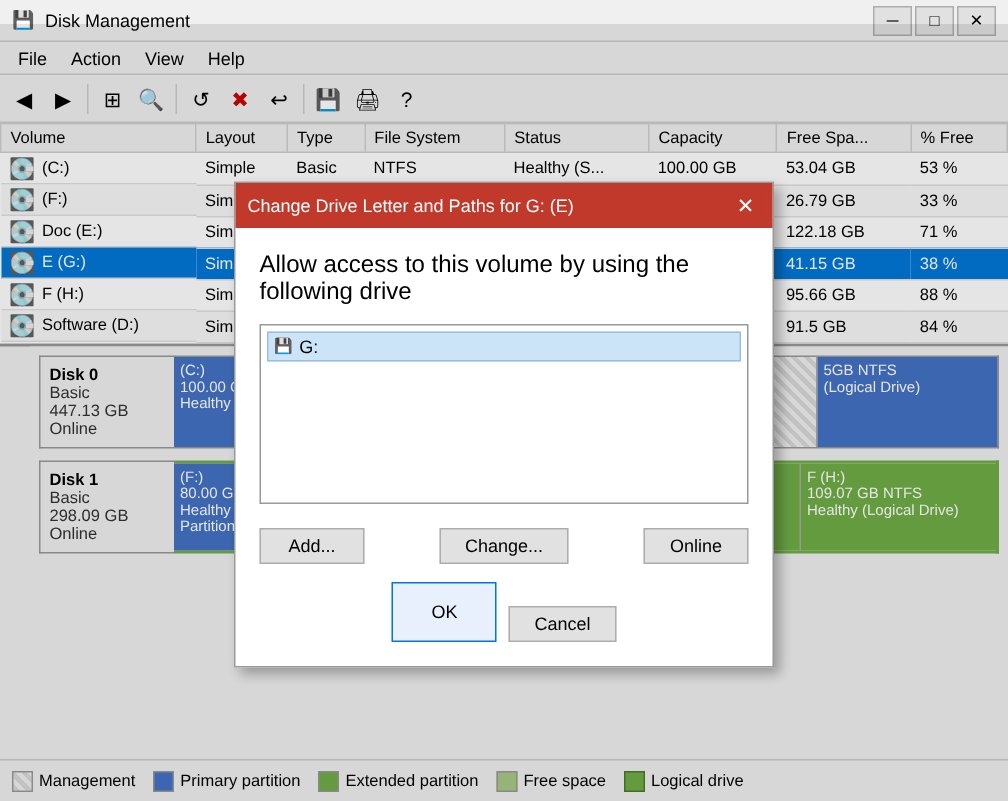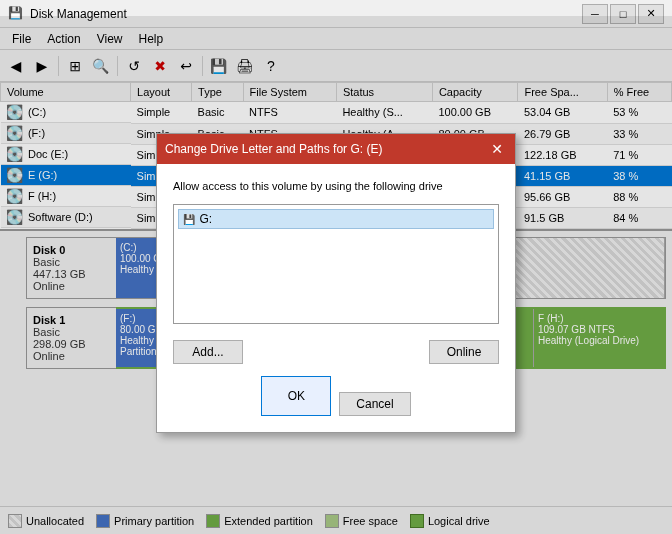--- a/index.html
+++ b/index.html
@@ -45,21 +45,21 @@
     .legend-item { display: flex; align-items: center; gap: 4px; }
     .legend-box { width: 14px; height: 14px; border: 1px solid #999; flex-shrink: 0; }
     
     
     .overlay { position: fixed; top: 16px; left: 0; width: 672px; height: 534px; background: rgba(0,0,0,0.1); display: flex; align-items: center; justify-content: center; z-index: 100; }
     .dialog { background: white; border: 1px solid #999; box-shadow: 4px 4px 8px rgba(0,0,0,0.3); width: 360px; }
     .dialog-title-bar { background: #c0392b; display: flex; align-items: center; justify-content: space-between; padding: 6px 8px; height: 30px; }
     .dialog-title-text { color: white; font-size: 12px; font-weight: 500; }
     .dialog-close-btn { width: 20px; height: 18px; background: #c0392b; border: none; color: white; cursor: pointer; font-size: 14px; display: flex; align-items: center; justify-content: center; }
     .dialog-body { padding: 16px; }
-    .dialog-description { font-size: 11px; margin-bottom: 12px; }
+    .dialog-description { font-size: 16px; margin-bottom: 12px; }
     .dialog-list { border: 1px solid #999; height: 120px; padding: 4px; margin-bottom: 16px; overflow-y: auto; background: white; }
     .dialog-list-item { display: flex; align-items: center; gap: 4px; padding: 2px 4px; font-size: 12px; background: #cce4f7; border: 1px solid #99c0e0; }
     .dialog-list-icon { font-size: 10px; }
     .dialog-buttons-row { display: flex; justify-content: space-between; margin-bottom: 12px; }
     .dialog-btn { padding: 4px 16px; border: 1px solid #adadad; background: #e1e1e1; cursor: pointer; font-size: 12px; min-width: 70px; }
     .dialog-ok-row { display: flex; justify-content: center; gap: 8px; }
     .dialog-btn-ok { padding: 4px 24px; border: 1px solid #0078d7; background: #e8f0fe; cursor: pointer; font-size: 12px; min-width: 70px; }
     .dialog-btn-cancel { padding: 4px 16px; border: 1px solid #adadad; background: #e1e1e1; cursor: pointer; font-size: 12px; min-width: 70px; margin-top: 16px; }
 
     
@@ -214,20 +214,24 @@
         <div class="disk-info-size">447.13 GB</div>
         <div class="disk-info-status">Online</div>
       </div>
       <div class="disk0-partitions">
         <div class="disk0-c">
           <div>(C:)</div>
           <div>100.00 GB NTFS</div>
           <div>Healthy (Syst</div>
         </div>
         <div class="disk0-free" style="min-width:60px;"></div>
+        <div class="disk0-right">
+          <div>5GB NTFS</div>
+          <div>(Logical Drive)</div>
+        </div>
       </div>
     </div>
 
     <div class="disk-row-container">
       <div class="disk-label">
         <div class="disk-info-name">Disk 1</div>
         <div class="disk-info-type">Basic</div>
         <div class="disk-info-size">298.09 GB</div>
         <div class="disk-info-status">Online</div>
       </div>
@@ -248,21 +252,21 @@
           <div>Healthy (Logical Drive)</div>
         </div>
       </div>
     </div>
 
   </div>
 
   <div class="legend">
     <div class="legend-item">
       <div class="legend-box" style="background: repeating-linear-gradient(45deg, #d8d8d8, #d8d8d8 3px, #f0f0f0 3px, #f0f0f0 6px);"></div>
-      <span>Unallocated</span>
+      <span>Management</span>
     </div>
     <div class="legend-item">
       <div class="legend-box" style="background:#4472c4;"></div>
       <span>Primary partition</span>
     </div>
     <div class="legend-item">
       <div class="legend-box" style="background:#70ad47;"></div>
       <span>Extended partition</span>
     </div>
     <div class="legend-item">
@@ -285,20 +289,21 @@
     <div class="dialog-body">
       <p class="dialog-description">Allow access to this volume by using the following drive</p>
       <div class="dialog-list">
         <div class="dialog-list-item">
           <span class="dialog-list-icon">💾</span>
           <span>G:</span>
         </div>
       </div>
       <div class="dialog-buttons-row">
         <button class="dialog-btn">Add...</button>
+        <button class="dialog-btn">Change...</button>
         <button class="dialog-btn">Online</button>
       </div>
       <div class="dialog-ok-row">
         <button class="dialog-btn-ok">OK</button>
         <button class="dialog-btn-cancel">Cancel</button>
       </div>
     </div>
   </div>
 </div>
 

